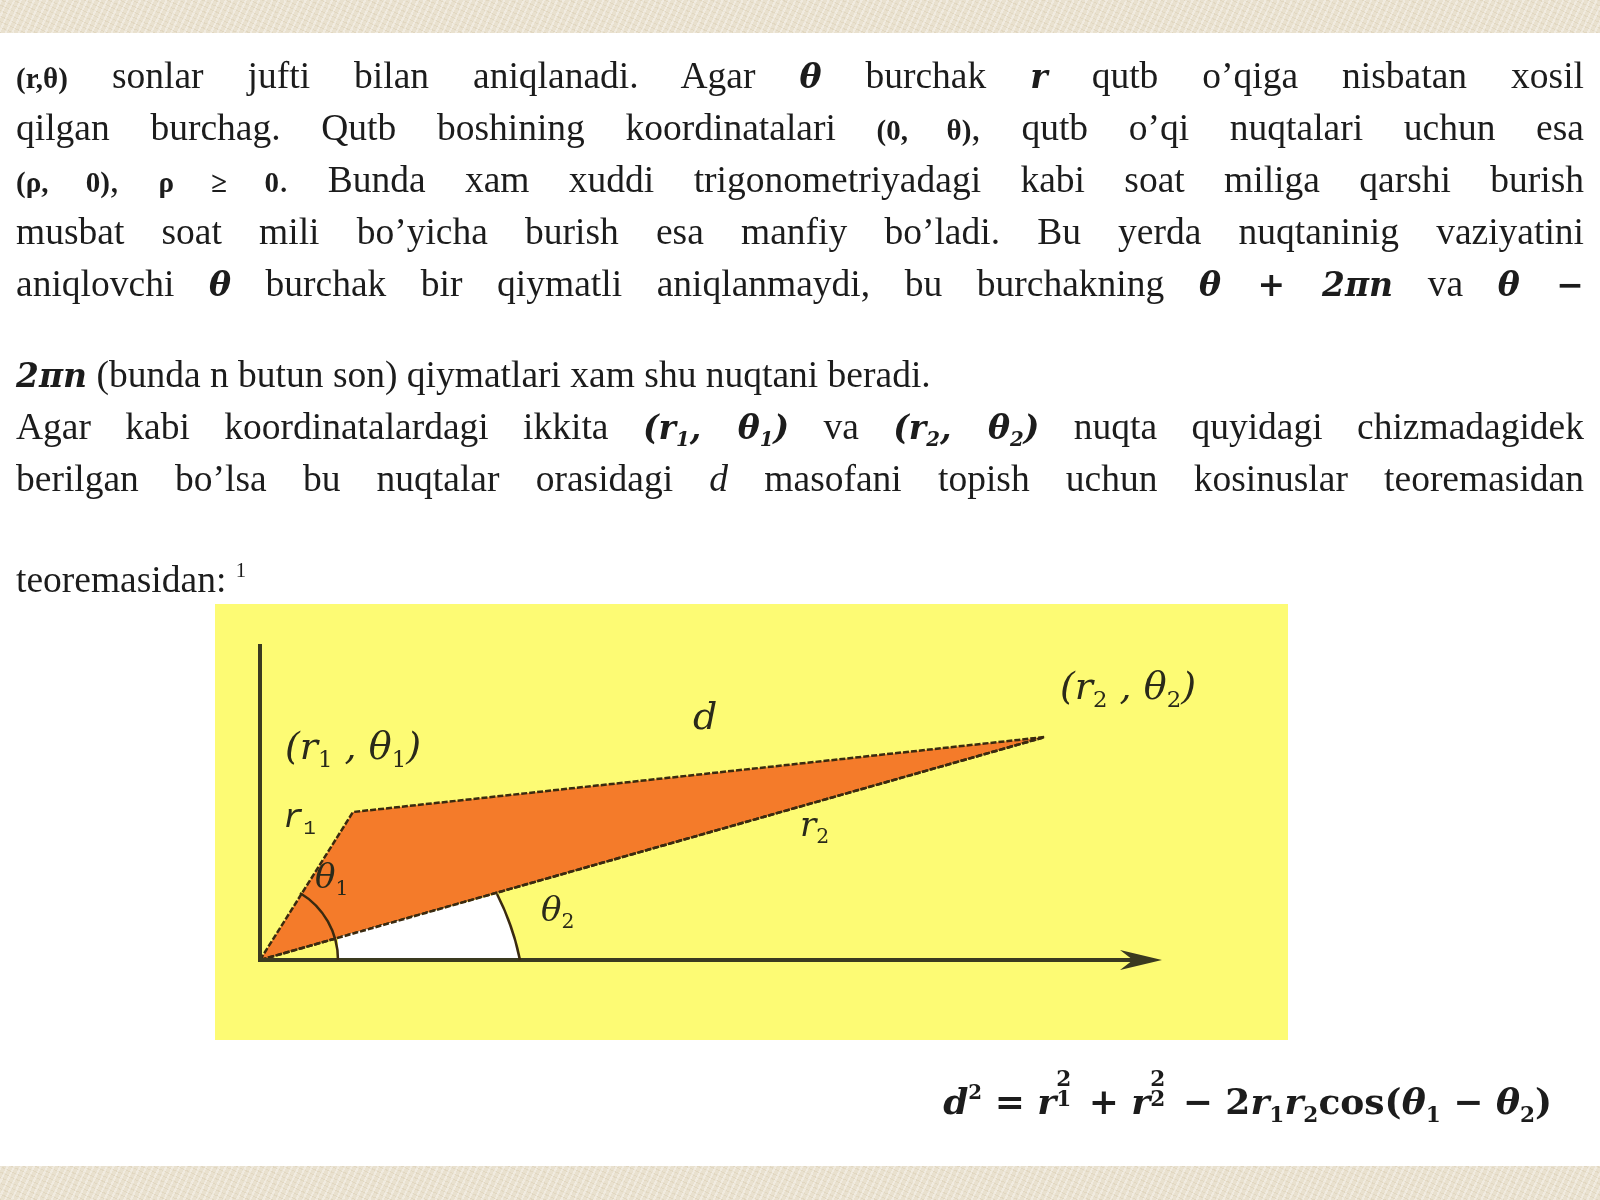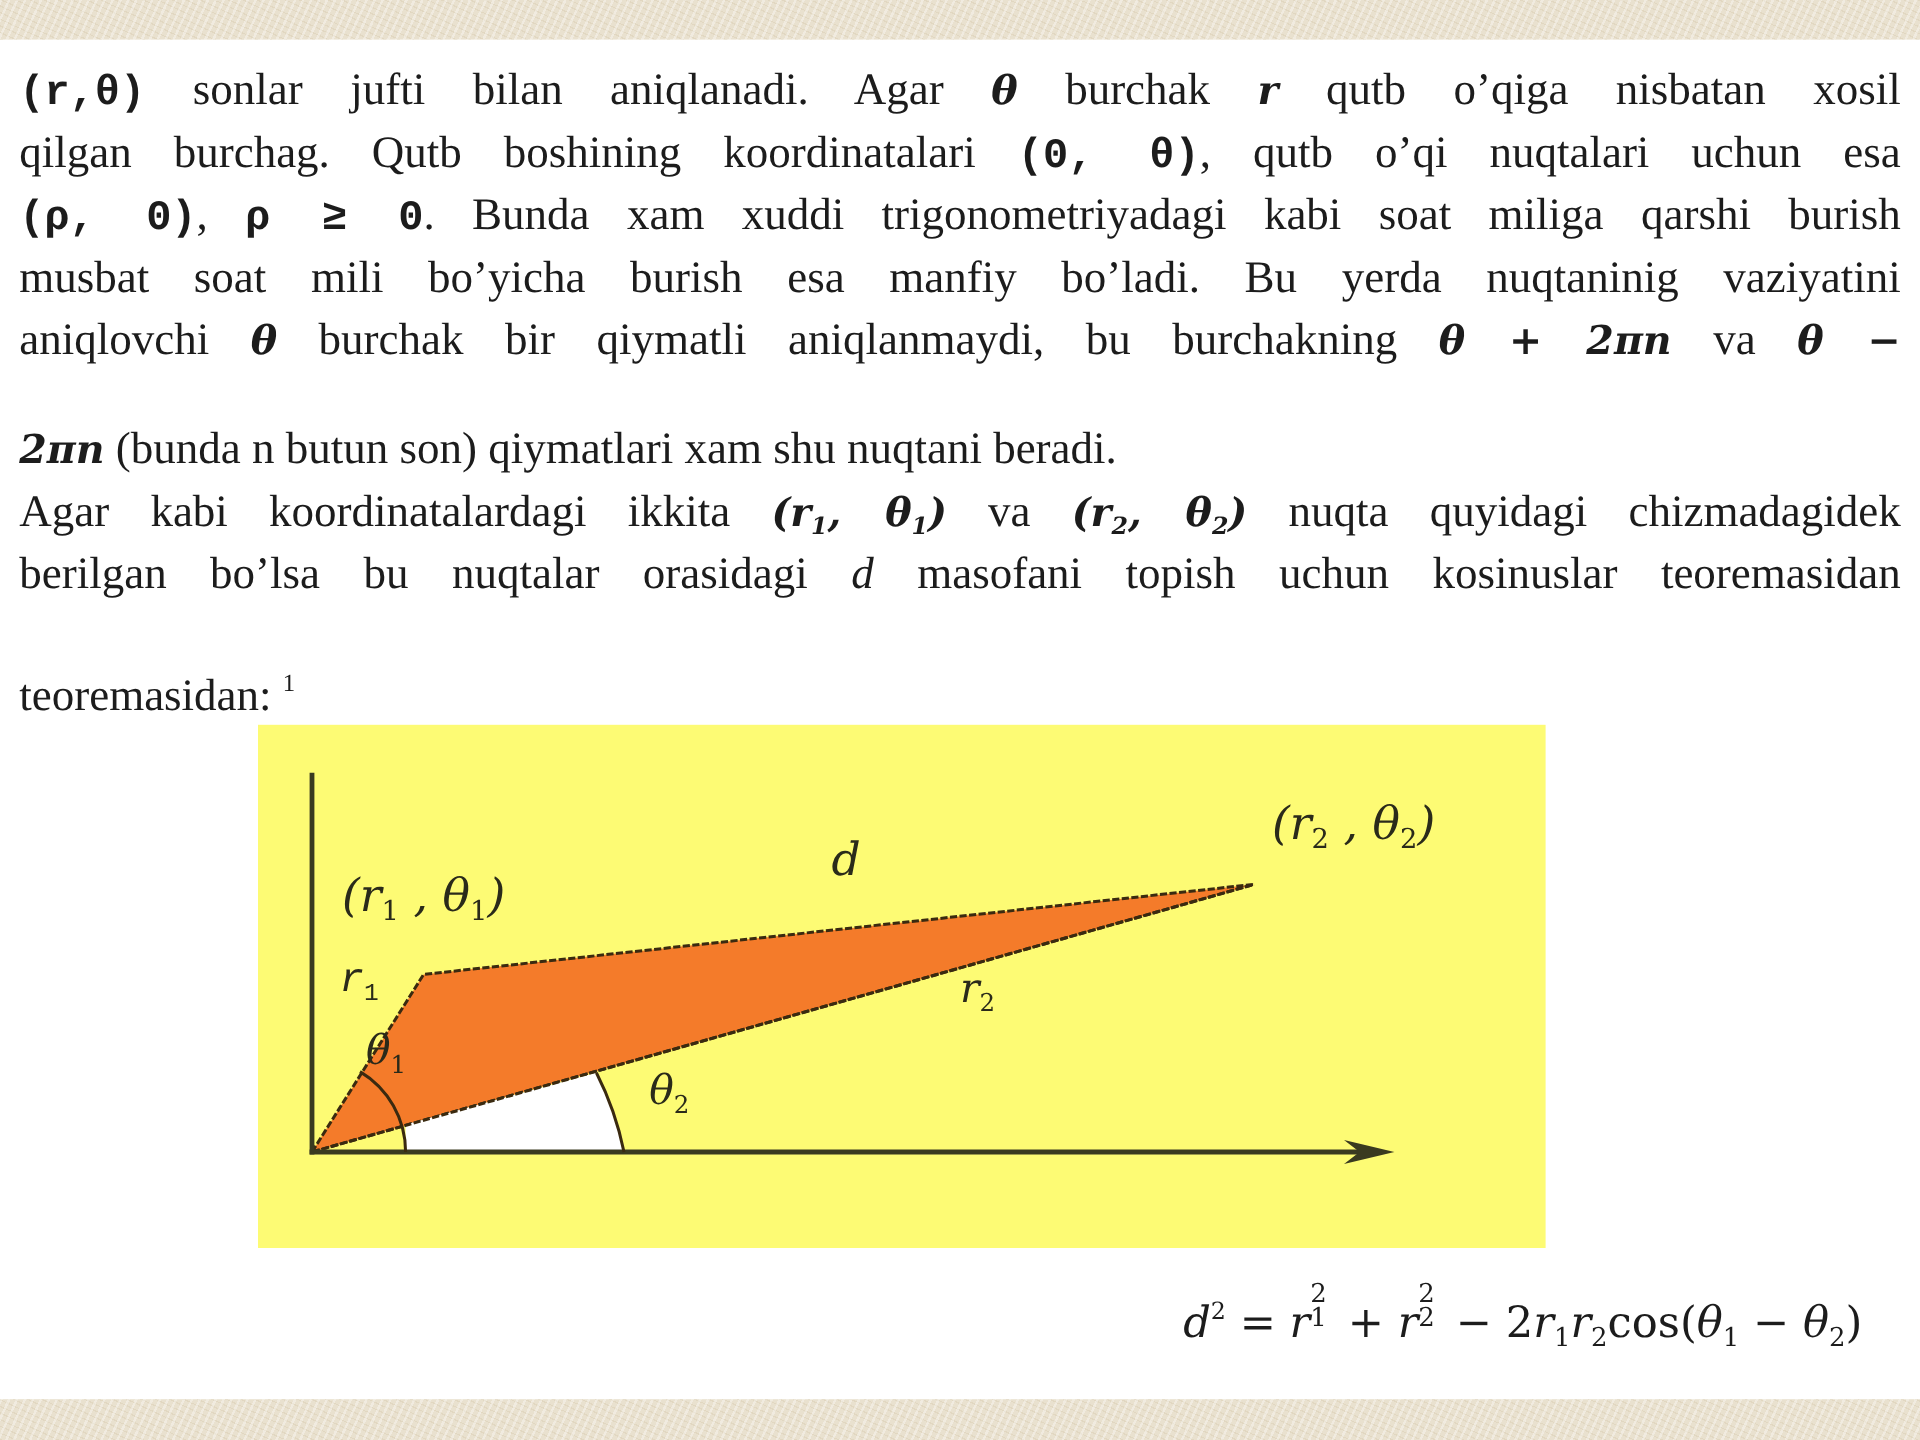--- a/index.html
+++ b/index.html
@@ -22,39 +22,39 @@
   .text-block {
     position: absolute; left: 16px; top: 50px; width: 1568px;
     font-size: 37.5px; line-height: 52px;
   }
   .line {
     display: block; white-space: nowrap; height: 52px;
     text-align: justify; text-align-last: justify;
   }
   .line.last { text-align-last: left; margin-top: 39px; }
   .m { font-weight: bold; font-style: italic; font-family: "DejaVu Serif", serif; font-size: 33px; }
-  .mb { font-weight: bold; font-family: Liberation Mono, monospace; font-size: 35px; margin-top: 32px; }
+  .mb { font-weight: bold; font-family: Liberation Serif, serif; font-size: 29px; margin-top: 32px; }
   .sub { font-size: 0.6em; vertical-align: -0.35em; }
   .sup { font-size: 0.55em; vertical-align: 0.75em; }
   .it { font-style: italic; }
 
   .figure {
     position: absolute; left: 215px; top: 604px; width: 1073px; height: 436px;
     background: #fdfb74;
   }
   .figure svg { position: absolute; left: 0; top: 0; }
   .fig-label {
     position: absolute; font-family: "DejaVu Serif", serif; font-style: italic;
     font-size: 38px; color: #2a2a1a; white-space: nowrap;
   }
   .fig-label .sub { font-style: normal; }
 
   .formula {
     position: absolute; right: 48px; top: 1078px;
-    font-family: "DejaVu Serif", serif; font-weight: normal; font-size: 36px;
+    font-family: "DejaVu Serif", serif; font-weight: bold; font-size: 36px;
     white-space: nowrap;
   }
   .formula .v { font-style: italic; }
   .stack {
     display: inline-block; position: relative; width: 0.55em; height: 1em;
     vertical-align: baseline;
   }
   .stack .s1 { position: absolute; left: 0; top: -0.55em; font-size: 0.6em; }
   .stack .s2 { position: absolute; left: 0; top: 0.35em; font-size: 0.6em; }
 </style>
@@ -92,21 +92,21 @@
     <path d="M 123,356 A 78 78 0 0 0 85,289" fill="none" stroke="#3a2a10" stroke-width="2.5"></path>
 
     <path d="M 305,356 A 260 260 0 0 0 282,290" fill="none" stroke="#3a2a10" stroke-width="2.5"></path>
   </svg>
 
   <div class="fig-label" style="left:70px; top:120px;"><span>(</span><span>r</span><span class="sub">1</span><span> , </span><span>θ</span><span class="sub">1</span><span>)</span></div>
   <div class="fig-label" style="left:845px; top:60px;"><span>(</span><span>r</span><span class="sub">2</span><span> , </span><span>θ</span><span class="sub">2</span><span>)</span></div>
   <div class="fig-label" style="left:478px; top:90px;">d</div>
   <div class="fig-label" style="left:68px; top:195px; font-size:34px;font-family:Liberation Mono, monospace;"><span>r</span><span class="sub">1</span></div>
   <div class="fig-label" style="left:585px; top:200px; font-size:34px;"><span>r</span><span class="sub">2</span></div>
-  <div class="fig-label" style="left:90px; top:252px; font-size:34px;"><span>θ</span><span class="sub">1</span></div>
+  <div class="fig-label" style="left:100px; top:252px; font-size:34px;"><span>θ</span><span class="sub">1</span></div>
   <div class="fig-label" style="left:326px; top:285px; font-size:34px;"><span>θ</span><span class="sub">2</span></div>
 </div>
 
 <div class="formula">
   <span class="v">d</span><span class="sup">2</span><span> = </span><span class="v">r</span><span class="stack"><span class="s1">2</span><span class="s2">1</span></span><span> + </span><span class="v">r</span><span class="stack"><span class="s1">2</span><span class="s2">2</span></span><span> − 2</span><span class="v">r</span><span class="sub">1</span><span class="v">r</span><span class="sub">2</span><span>cos(</span><span class="v">θ</span><span class="sub">1</span><span> − </span><span class="v">θ</span><span class="sub">2</span><span>)</span>
 </div>
 
 <div class="band band-bottom"></div>
 
 </body></html>

